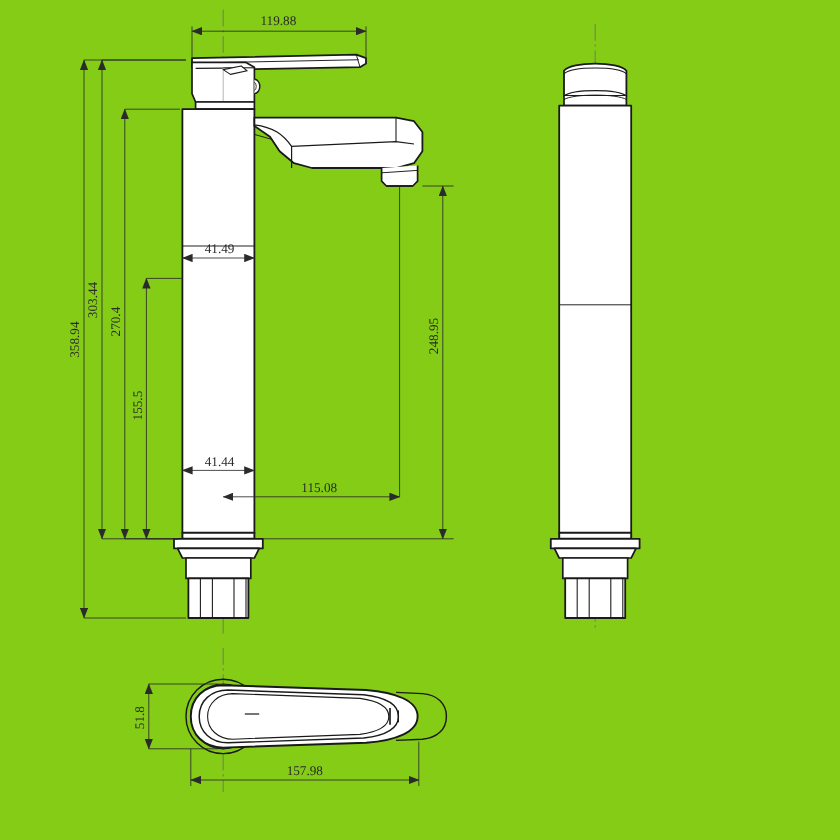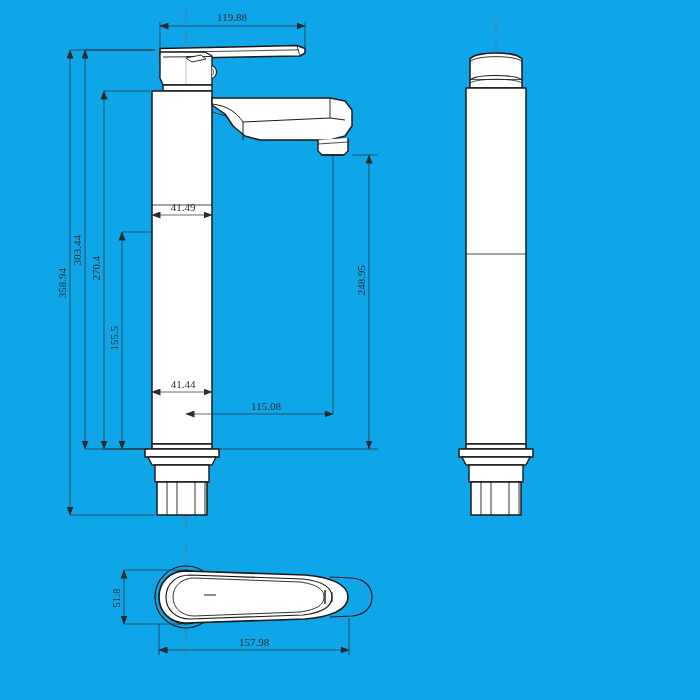--- a/index.html
+++ b/index.html
@@ -1,18 +1,18 @@
 <!DOCTYPE html>
 <html><head>
 <meta charset="utf-8">
 <style>
   html,body{margin:0;padding:0;background:#ffffff;}
   body{width:700px;height:700px;overflow:hidden;
        font-family:"Liberation Serif",serif;}
-  #stage{position:relative;width:700px;height:700px;background:#0ea5e9;}
+  #stage{position:relative;width:700px;height:700px;background:#84cc16;}
   svg{display:block;}
   .dimtext{font-family:"Liberation Serif",serif;font-size:11px;fill:#2b2b2b;}
 </style>
 </head>
 <body>
 
 <div id="stage">
 <svg width="700" height="700" viewBox="0 0 700 700">
 
   <defs>

